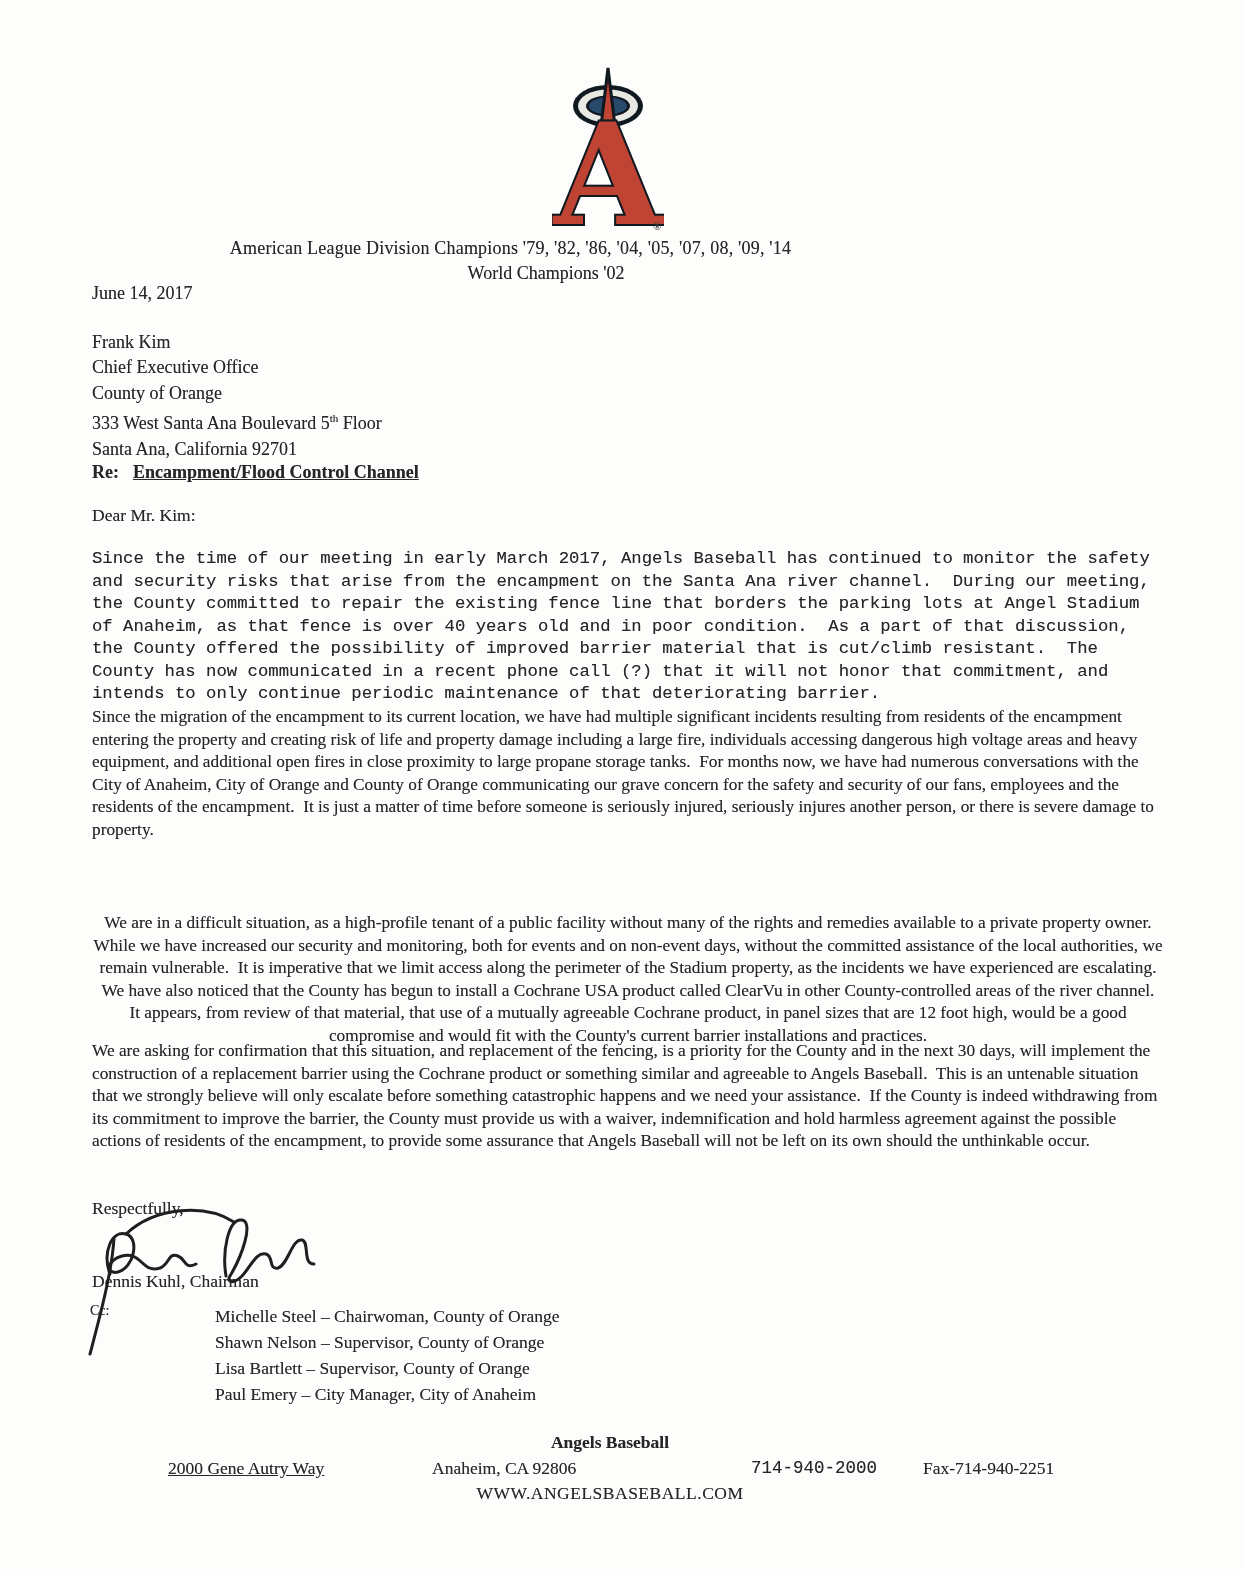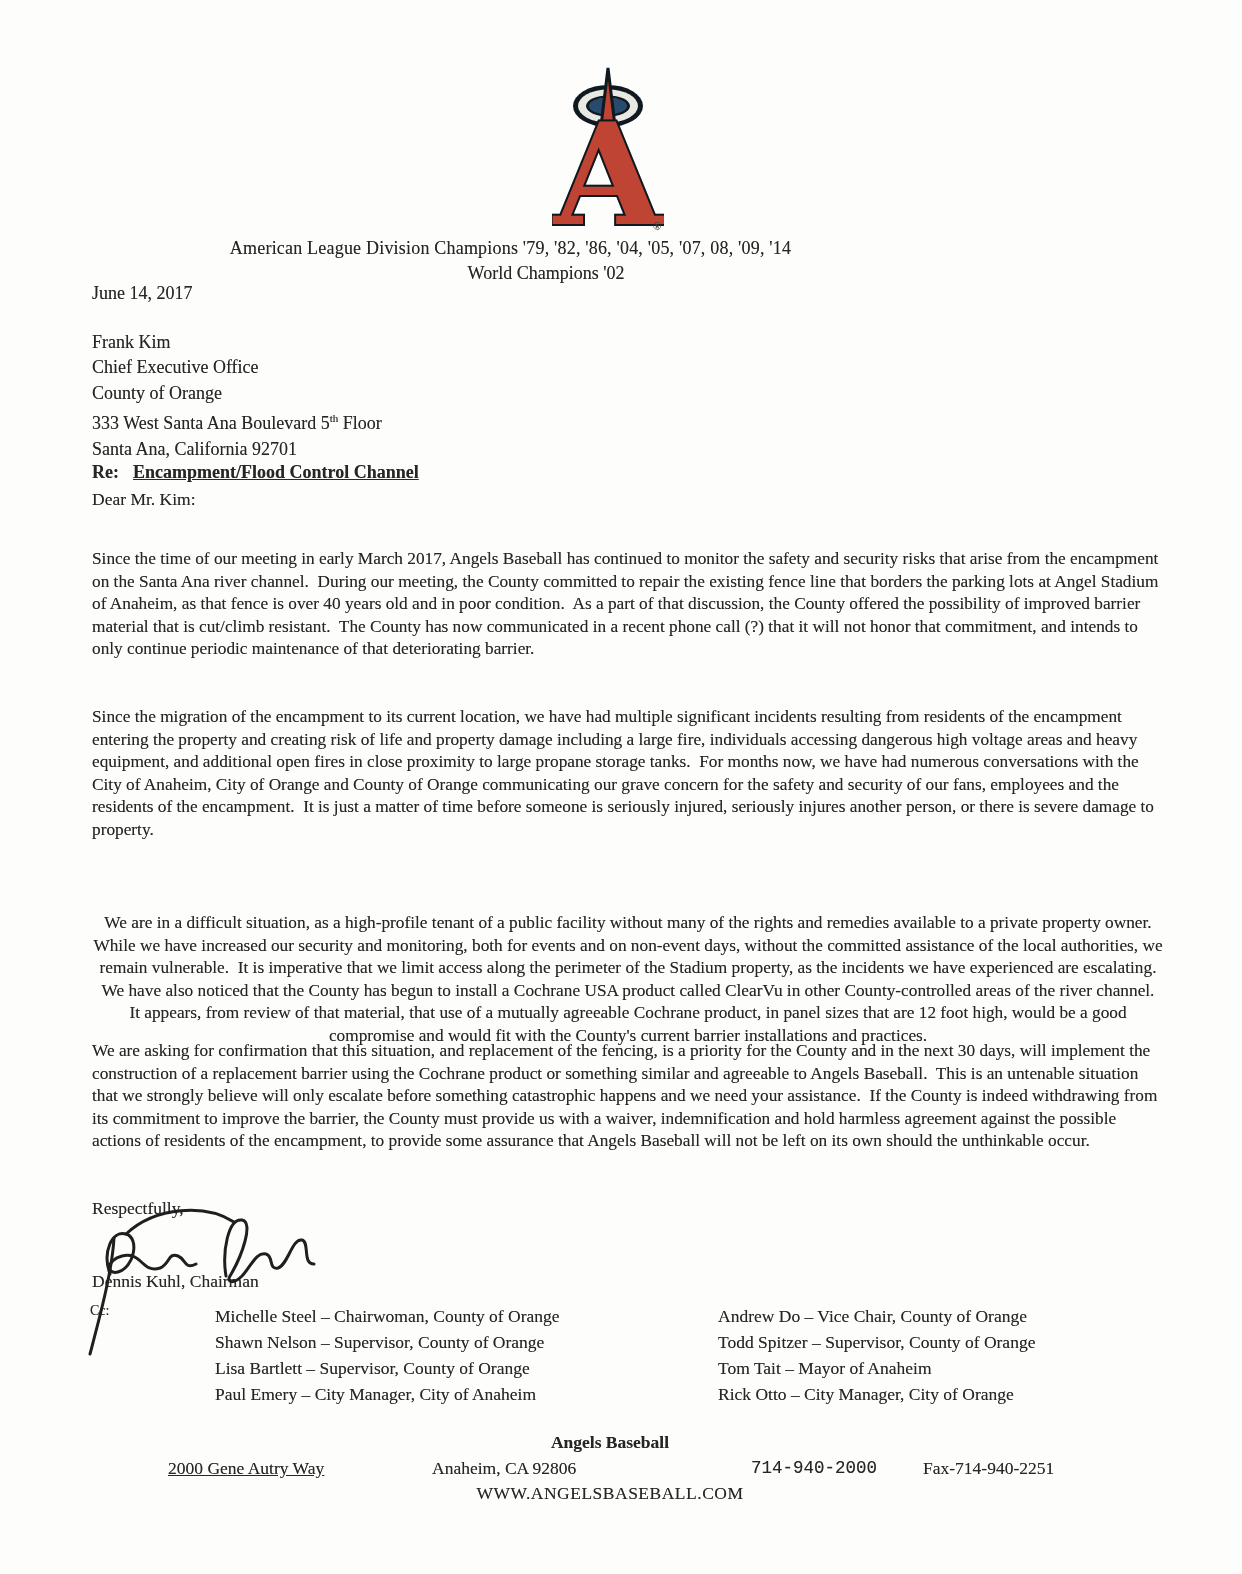--- a/index.html
+++ b/index.html
@@ -15,28 +15,28 @@
   }
   .abs { position:absolute; }
   .logo { left:552px; top:66px; width:112px; height:174px; }
   .champ-line { left:0; top:238px; width:1021px; text-align:center; font-size:18px; letter-spacing:.2px; }
   .champ-line2 { left:0; top:263px; width:1092px; text-align:center; font-size:18px; }
   .date { left:92px; top:283px; font-size:18px; }
   .recipient { left:92px; top:330px; font-size:18px; line-height:25.4px; }
   .recipient sup { font-size:11px; }
   .re-line { left:92px; top:462px; font-size:18px; font-weight:bold; }
   .re-line .re-text { text-decoration:underline; margin-left:14px; }
-  .salutation { left:92px; top:489px; font-size:17.5px; }
+  .salutation { left:92px; top:505px; font-size:17.5px; }
   .para {
     left:92px; width:1072px;
     font-size:17.3px; line-height:22.5px;
     white-space:pre-wrap;
     text-align:left;
   }
-  .p1 { top:548px; } .p2 { top:706px; } .p3 { top:912px;text-align:center; } .p4 { top:1040px; }
+  .p1 { top:548px;font-family:Liberation Mono, monospace; } .p2 { top:706px; } .p3 { top:912px;text-align:center; } .p4 { top:1040px; }
   .respectfully { left:92px; top:1198px; font-size:17.5px; }
   .signature { left:76px; top:1196px; z-index:5; pointer-events:none; }
   .signatory { left:92px; top:1271px; font-size:17.5px; }
   .cc-label { left:90px; top:1303px; font-size:14px; }
   .cc-col { top:1303px; font-size:17.5px; line-height:26px; }
   .cc-left { left:215px; }
   .cc-right { left:718px; }
   .footer-org { left:0; top:1432px; width:1220px; text-align:center; font-size:17.5px; font-weight:bold; }
   .footer-row { left:0; top:1458px; width:1242px; font-size:17.5px; }
   .footer-row span { position:absolute; white-space:nowrap; }
@@ -99,26 +99,20 @@
 
   <div class="abs signatory">Dennis Kuhl, Chairman</div>
 
   <div class="abs cc-label">Cc:</div>
   <div class="abs cc-col cc-left">
     <div>Michelle Steel – Chairwoman, County of Orange</div>
     <div>Shawn Nelson – Supervisor, County of Orange</div>
     <div>Lisa Bartlett – Supervisor, County of Orange</div>
     <div>Paul Emery – City Manager, City of Anaheim</div>
   </div>
-  <div class="abs cc-col cc-right">
-    <div>Andrew Do – Vice Chair, County of Orange</div>
-    <div>Todd Spitzer – Supervisor, County of Orange</div>
-    <div>Tom Tait – Mayor of Anaheim</div>
-    <div>Rick Otto – City Manager, City of Orange</div>
-  </div>
 
   <div class="abs footer-org">Angels Baseball</div>
   <div class="abs footer-row">
     <span class="f-addr">2000 Gene Autry Way</span>
     <span class="f-city">Anaheim, CA 92806</span>
     <span class="f-phone">714-940-2000</span>
     <span class="f-fax">Fax-714-940-2251</span>
   </div>
   <div class="abs footer-web">WWW.ANGELSBASEBALL.COM</div>
 

